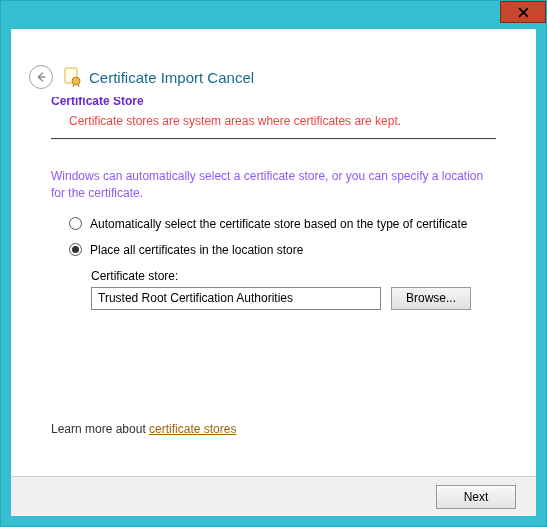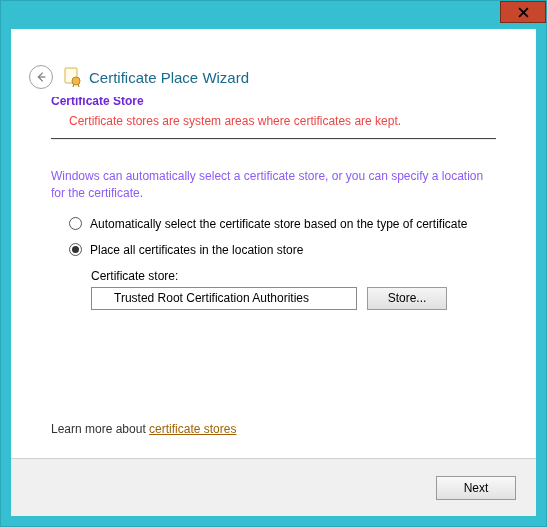--- a/index.html
+++ b/index.html
@@ -129,24 +129,24 @@
       background: #333;
     }
     .store-block { margin-left: 22px; margin-top: 4px; }
     .store-label {
       display: block;
       font-size: 12px;
       margin-bottom: 4px;
     }
     .store-row { display: flex; align-items: center; }
     .store-input {
-      width: 266px;
+      width: 290px;
       height: 23px;
       border: 1px solid #8a8a8a;
-      padding: 2px 22px;
+      padding: 2px 6px;
       font-family: inherit;
       font-size: 12px;
       background: #fff;
     }
     .browse-btn {
       margin-left: 10px;
       width: 80px;
       height: 23px;
       background: linear-gradient(#f5f5f5, #e0e0e0);
       border: 1px solid #9a9a9a;
@@ -164,21 +164,21 @@
     .learn a {
       color: #a16207;
       text-decoration: underline;
       cursor: pointer;
     }
     .footer {
       position: absolute;
       bottom: 0;
       left: 0;
       right: 0;
-      height: 58px;
+      height: 40px;
       border-top: 1px solid #d0d0d0;
       display: flex;
       align-items: center;
       justify-content: flex-end;
       padding-right: 20px;
       gap: 8px;
       background: #f0f0f0;
     }
     .footer-btn {
       width: 80px;
@@ -211,21 +211,21 @@
           <line x1="5" y1="8" x2="13" y2="8" stroke="#808080" stroke-width="1.5"></line>
         </svg>
       </div>
       <span class="cert-icon">
         <svg viewBox="0 0 18 20">
           <rect x="2" y="1" width="12" height="15" rx="1" fill="#fffbe6" stroke="#d6b54a"></rect>
           <circle cx="13" cy="14" r="4" fill="#f2b84a" stroke="#b8862a"></circle>
           <path d="M11 17 L10 20 M15 17 L16 20" stroke="#b8862a" stroke-width="1.2"></path>
         </svg>
       </span>
-      <span class="header-title">Certificate Place Wizard</span>
+      <span class="header-title">Certificate Import Cancel</span>
     </div>
 
     <div class="content">
       <div class="section-title">Certificate Store</div>
       <div class="section-sub">Certificate stores are system areas where certificates are kept.</div>
       <hr class="hr">
 
       <div class="desc">Windows can automatically select a certificate store, or you can specify a location for the certificate.</div>
 
       <div class="radio-group">
@@ -235,21 +235,21 @@
         </div>
         <div class="radio-row">
           <span class="radio selected"></span>
           <span>Place all certificates in the location store</span>
         </div>
 
         <div class="store-block">
           <span class="store-label">Certificate store:</span>
           <div class="store-row">
             <input class="store-input" type="text" readonly="" value="Trusted Root Certification Authorities" style="">
-            <button class="browse-btn">Store...</button>
+            <button class="browse-btn">Browse...</button>
           </div>
         </div>
       </div>
     </div>
 
     <div class="learn">
       <span>Learn more about </span><a>certificate stores</a>
     </div>
 
     <div class="footer">

